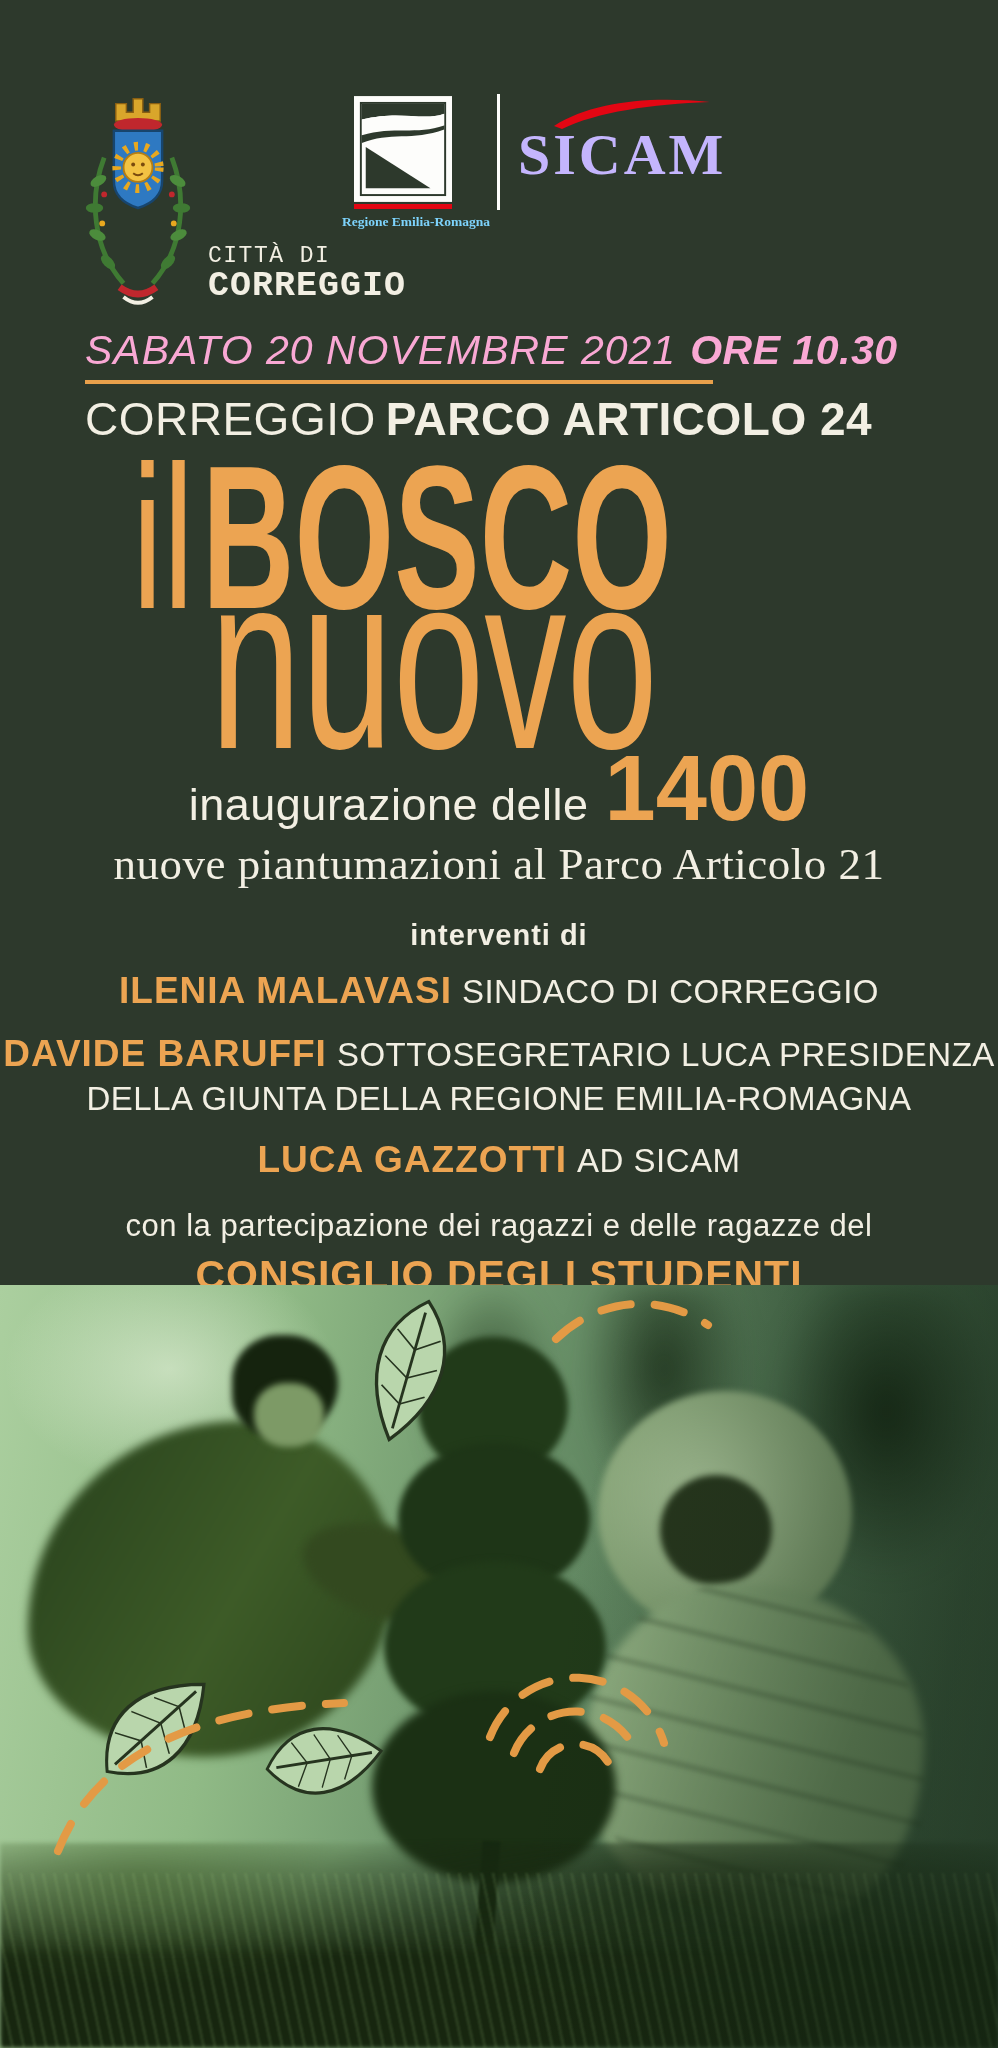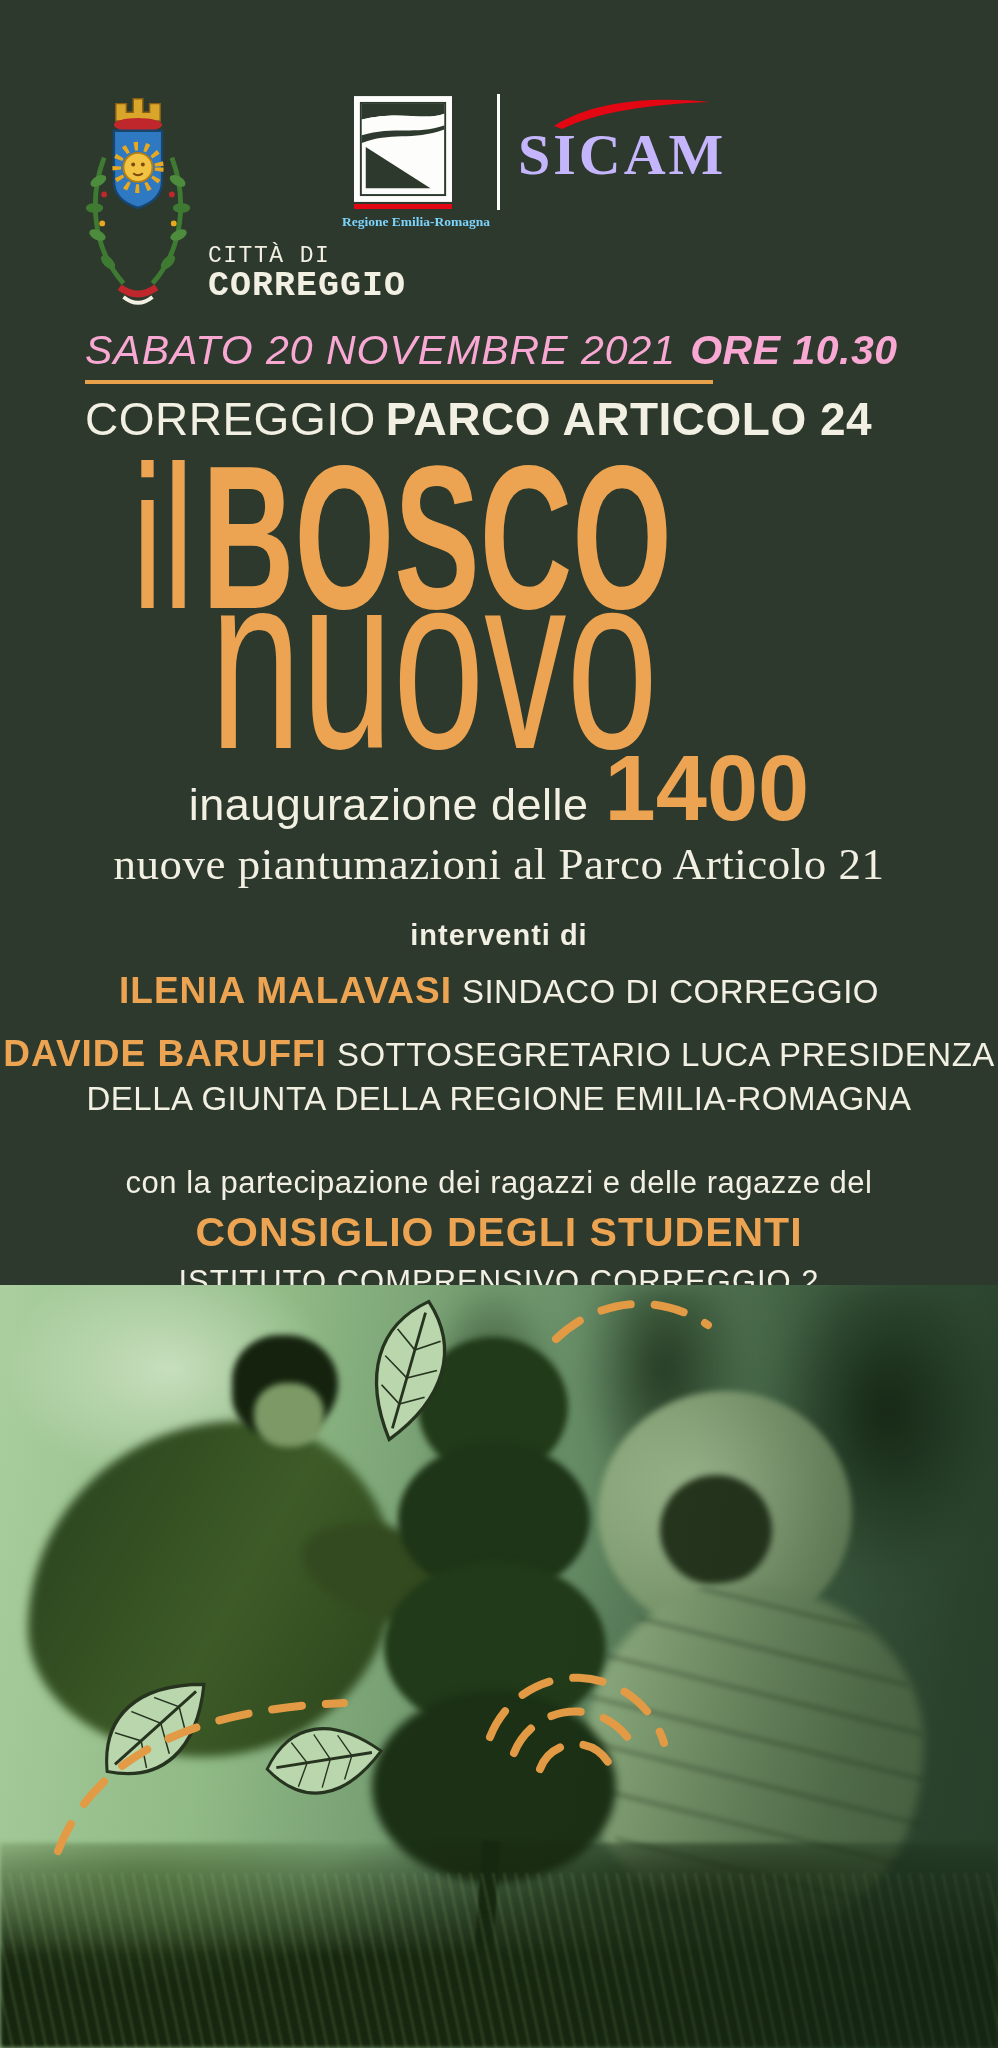--- a/index.html
+++ b/index.html
@@ -38,21 +38,21 @@
 
   
   .center{position:absolute;left:0;right:0;top:742px;text-align:center;color:#f2efe3;}
   .intro1{line-height:1;font-size:45px;letter-spacing:0.5px;}
   .intro-number{font-size:92px;font-weight:700;color:#eca452;margin-left:16px;letter-spacing:0;}
   .intro2{font-size:45px;margin-top:4px;letter-spacing:0.5px;font-family:Liberation Serif, serif;}
   .interventi{font-size:29px;margin-top:29px;letter-spacing:1px;font-weight:bold;}
   .speaker{margin-top:15px;font-size:33px;letter-spacing:0.5px;line-height:1.3;}
   .speaker .name{color:#eca452;font-weight:700;font-size:37px;letter-spacing:1px;margin-right:10px;}
   .role2{display:block;}
-  .part-pre{margin-top:44px;font-size:31px;letter-spacing:0.5px;}
+  .part-pre{margin-top:24px;font-size:31px;letter-spacing:0.5px;}
   .part-group{margin-top:8px;font-size:41px;font-weight:700;color:#eca452;letter-spacing:1px;}
   .part-school{margin-top:8px;font-size:31px;letter-spacing:1px;}
 
   
   .photo{position:absolute;left:0;top:1285px;width:998px;height:763px;overflow:hidden;
          background:linear-gradient(100deg,#abcf9f 0%,#90ba86 25%,#6a9169 50%,#486a4b 75%,#37513a 100%);}
   .photo>div{position:absolute;}
   .ph-flare{left:-6%;top:-10%;width:46%;height:42%;
             background:radial-gradient(closest-side,rgba(236,246,226,0.55),rgba(236,246,226,0) 72%);}
   .ph-trees{right:0;top:0;width:62%;height:46%;filter:blur(13px);
@@ -169,20 +169,23 @@
     <div class="intro2">nuove piantumazioni al Parco Articolo 21</div>
 
     <div class="interventi">interventi di</div>
 
     <div class="speaker">
       <span class="name">ILENIA MALAVASI</span><span class="role">SINDACO DI CORREGGIO</span>
     </div>
     <div class="speaker">
       <span class="name">DAVIDE BARUFFI</span><span class="role">SOTTOSEGRETARIO LUCA PRESIDENZA</span><span class="role role2">DELLA GIUNTA DELLA REGIONE EMILIA-ROMAGNA</span>
     </div>
+    <div class="speaker">
+      <span class="name">LUCA GAZZOTTI</span><span class="role">AD SICAM</span>
+    </div>
 
     <div class="part-pre">con la partecipazione dei ragazzi e delle ragazze del</div>
     <div class="part-group">CONSIGLIO DEGLI STUDENTI</div>
     <div class="part-school">ISTITUTO COMPRENSIVO CORREGGIO 2</div>
   </div>
 
   <div class="photo">
     <div class="ph-flare"></div>
     <div class="ph-trees"></div>
     <div class="ph-child-hood"></div>

